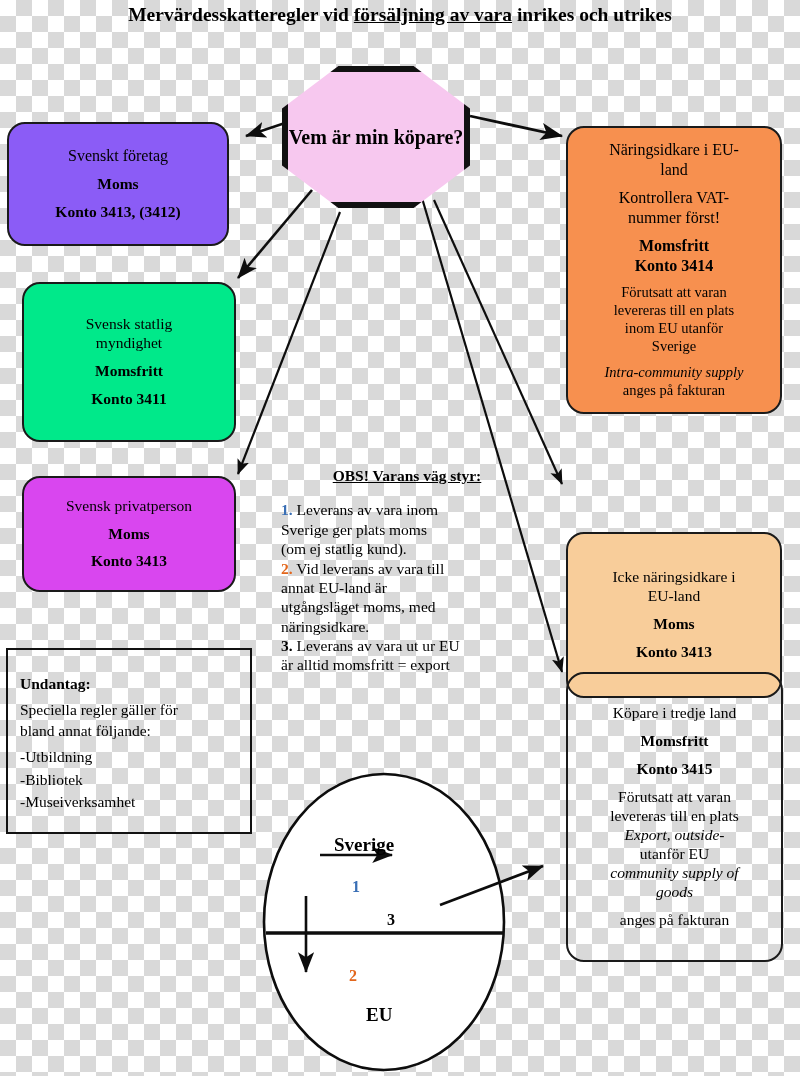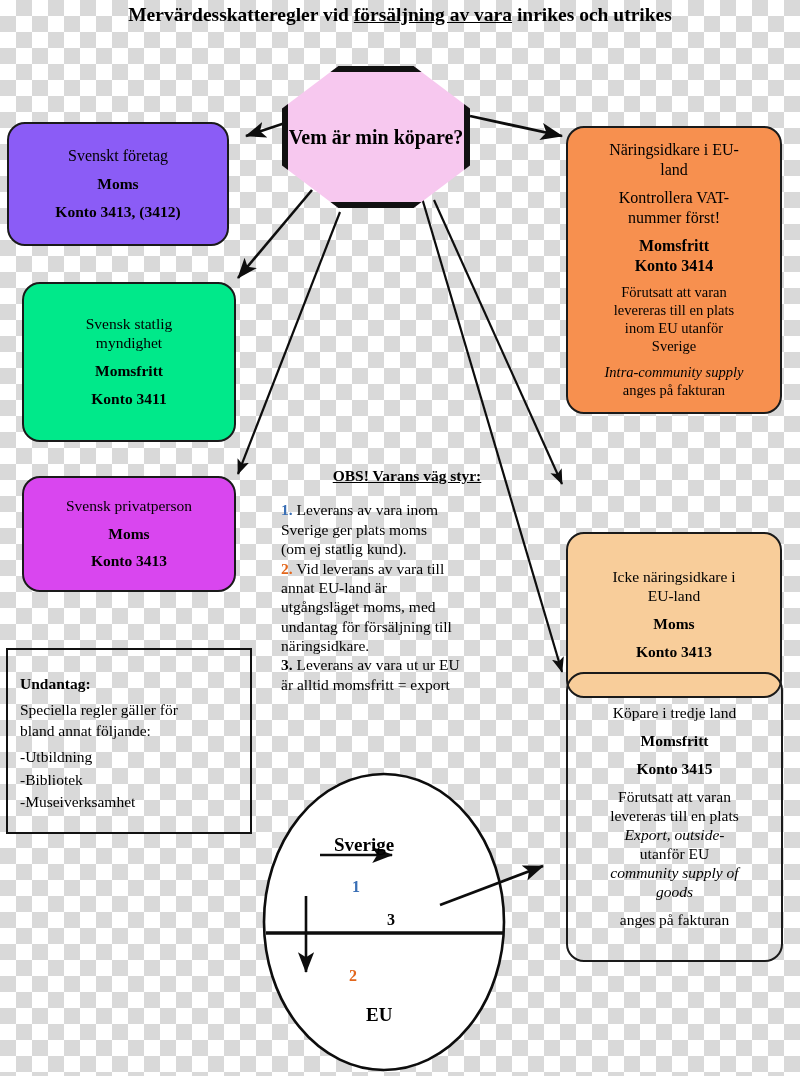--- a/index.html
+++ b/index.html
@@ -233,21 +233,20 @@
       <span>Leverans av vara inom</span>
     </span>
     <span class="row">Sverige ger plats moms</span>
     <span class="row">(om ej statlig kund).</span>
     <span class="row">
       <span class="num2">2.</span>
       <span>Vid leverans av vara till</span>
     </span>
     <span class="row">annat EU-land är</span>
     <span class="row">utgångsläget moms, med</span>
-    <span class="row">undantag för försäljning till</span>
     <span class="row">näringsidkare.</span>
     <span class="row">
       <span class="num3">3.</span>
       <span>Leverans av vara ut ur EU</span>
     </span>
     <span class="row">är alltid momsfritt = export</span>
   </div>
 
   <div class="undantag">
     <div class="hd">Undantag:</div>

